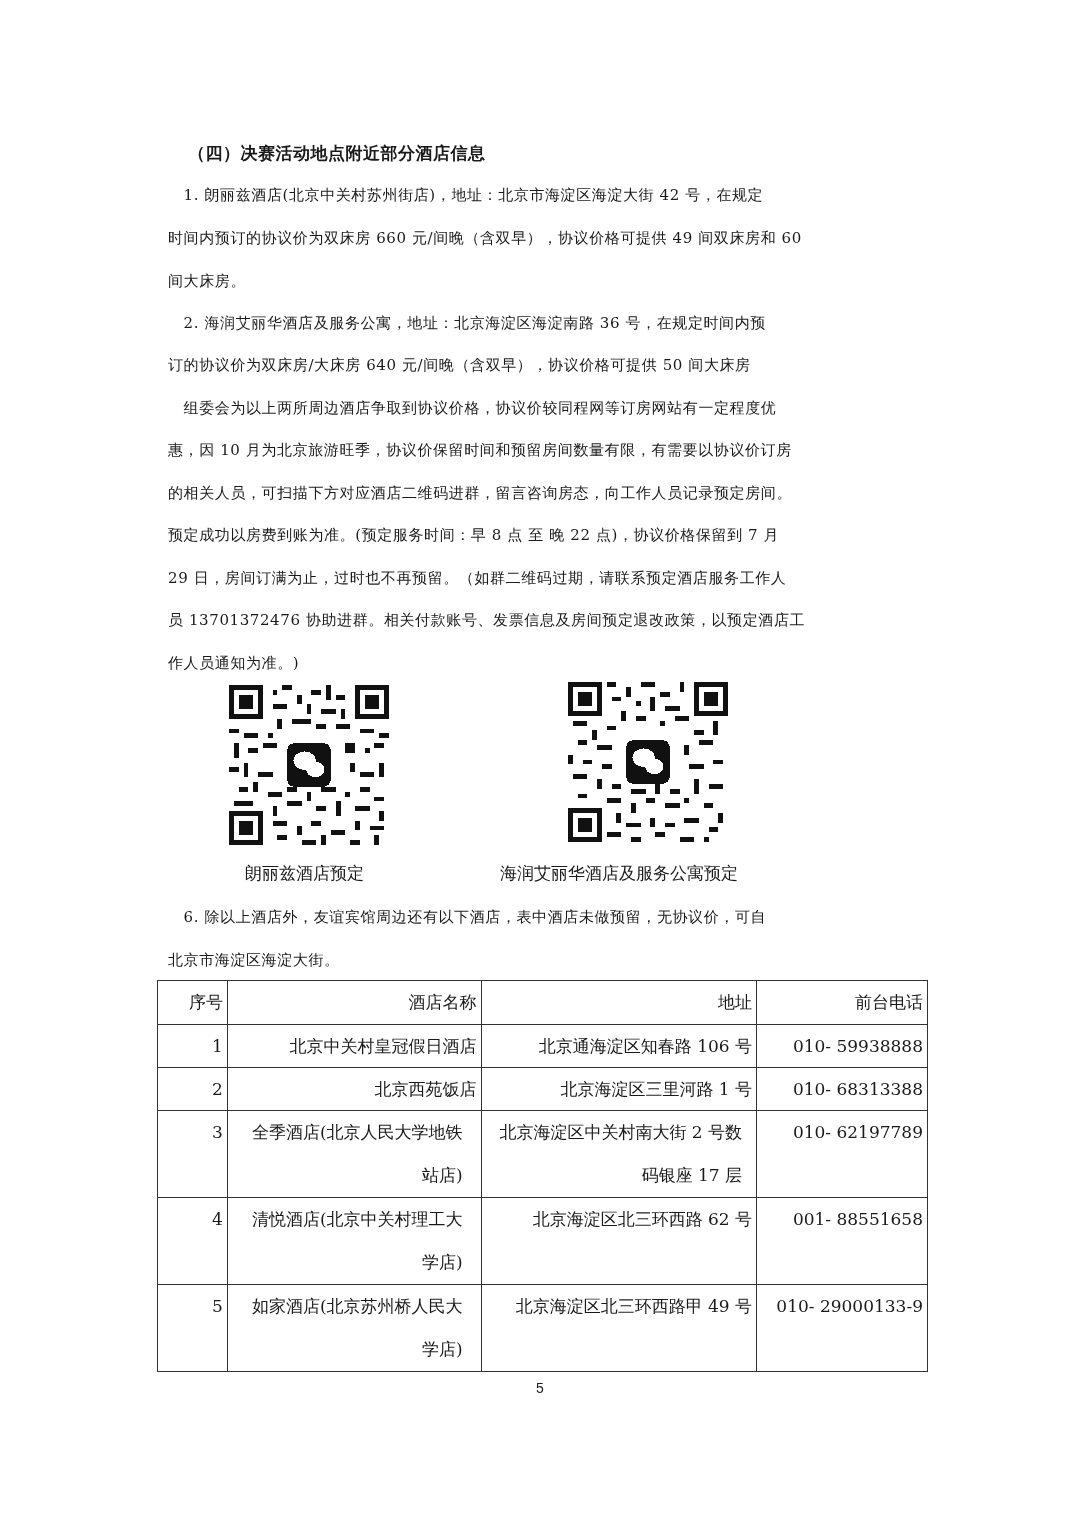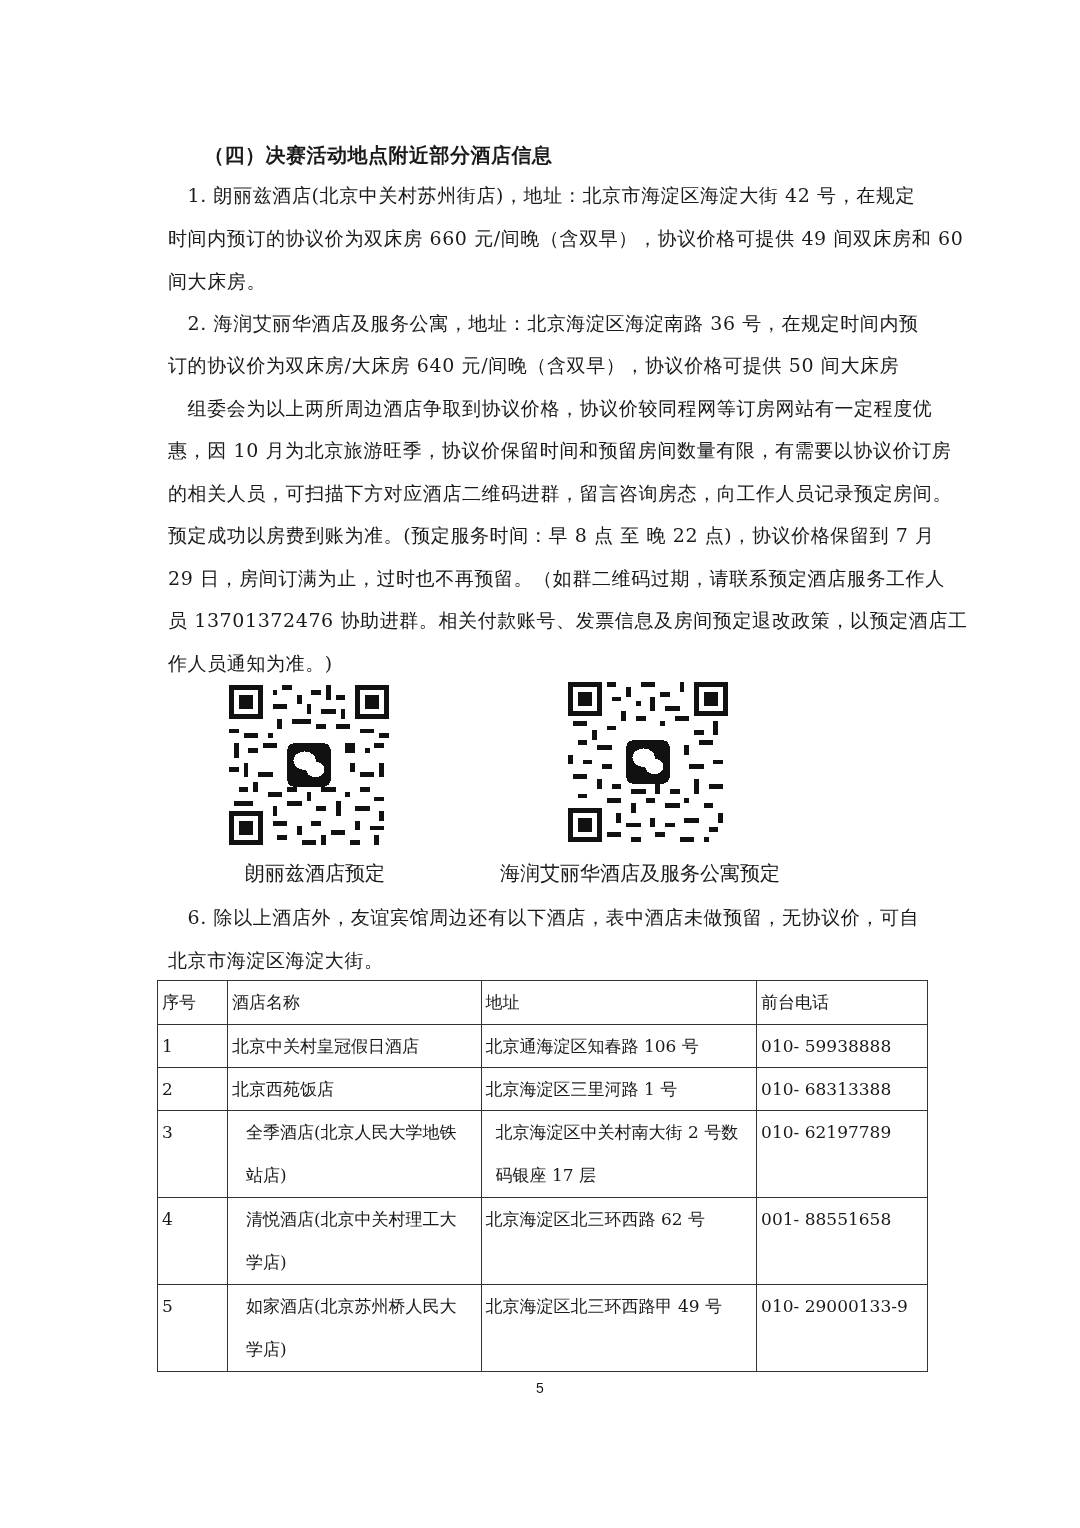--- a/index.html
+++ b/index.html
@@ -1,24 +1,24 @@
 <!DOCTYPE html>
 <html><head>
 <meta charset="utf-8">
 <style>
   html, body { margin:0; padding:0; background:#ffffff; }
   body { width:1080px; height:1528px; position:relative; overflow:hidden;
          font-family:"DejaVu Serif","Liberation Serif",serif; color:#1a1a1a; }
-  .line { position:absolute; left:168px; width:750px; font-size:19px; line-height:22px; white-space:nowrap; letter-spacing:0.6px; }
-  .heading { position:absolute; left:204px; top:142px; font-size:20px; font-weight:bold; font-family:"DejaVu Sans","Liberation Sans",sans-serif; letter-spacing:0.5px; }
+  .line { position:absolute; left:168px; width:750px; font-size:15px; line-height:22px; white-space:nowrap; letter-spacing:0.6px; }
+  .heading { position:absolute; left:188px; top:142px; font-size:17px; font-weight:bold; font-family:"DejaVu Sans","Liberation Sans",sans-serif; letter-spacing:0.5px; }
   .qr { position:absolute; width:160px; height:160px; }
   .qr svg { width:160px; height:160px; display:block; }
-  .qr-caption { position:absolute; font-size:20px; line-height:22px; white-space:nowrap; }
+  .qr-caption { position:absolute; font-size:17px; line-height:22px; white-space:nowrap; }
   table.hotels { position:absolute; left:157px; top:980px; border-collapse:collapse; width:771px; font-size:17px; }
-  table.hotels td, table.hotels th { border:1.5px solid #333; text-align:left; vertical-align:top; font-weight:normal; padding:10px 4px 0 4px; line-height:43px; }
+  table.hotels td, table.hotels th { border:1.5px solid #333; text-align:right; vertical-align:top; font-weight:normal; padding:10px 4px 0 4px; line-height:43px; }
   table.hotels th { height:33px; line-height:22px; padding-top:10px; }
   table.hotels td { line-height:22px; }
   .cell-inner { line-height:43px; margin-top:-10px; }
   .page-num { position:absolute; left:536px; top:1380px; font-size:14px; font-family:"Liberation Sans",sans-serif; }
 </style>
 </head>
 <body>
 
 <div class="heading">（四）决赛活动地点附近部分酒店信息</div>
 

